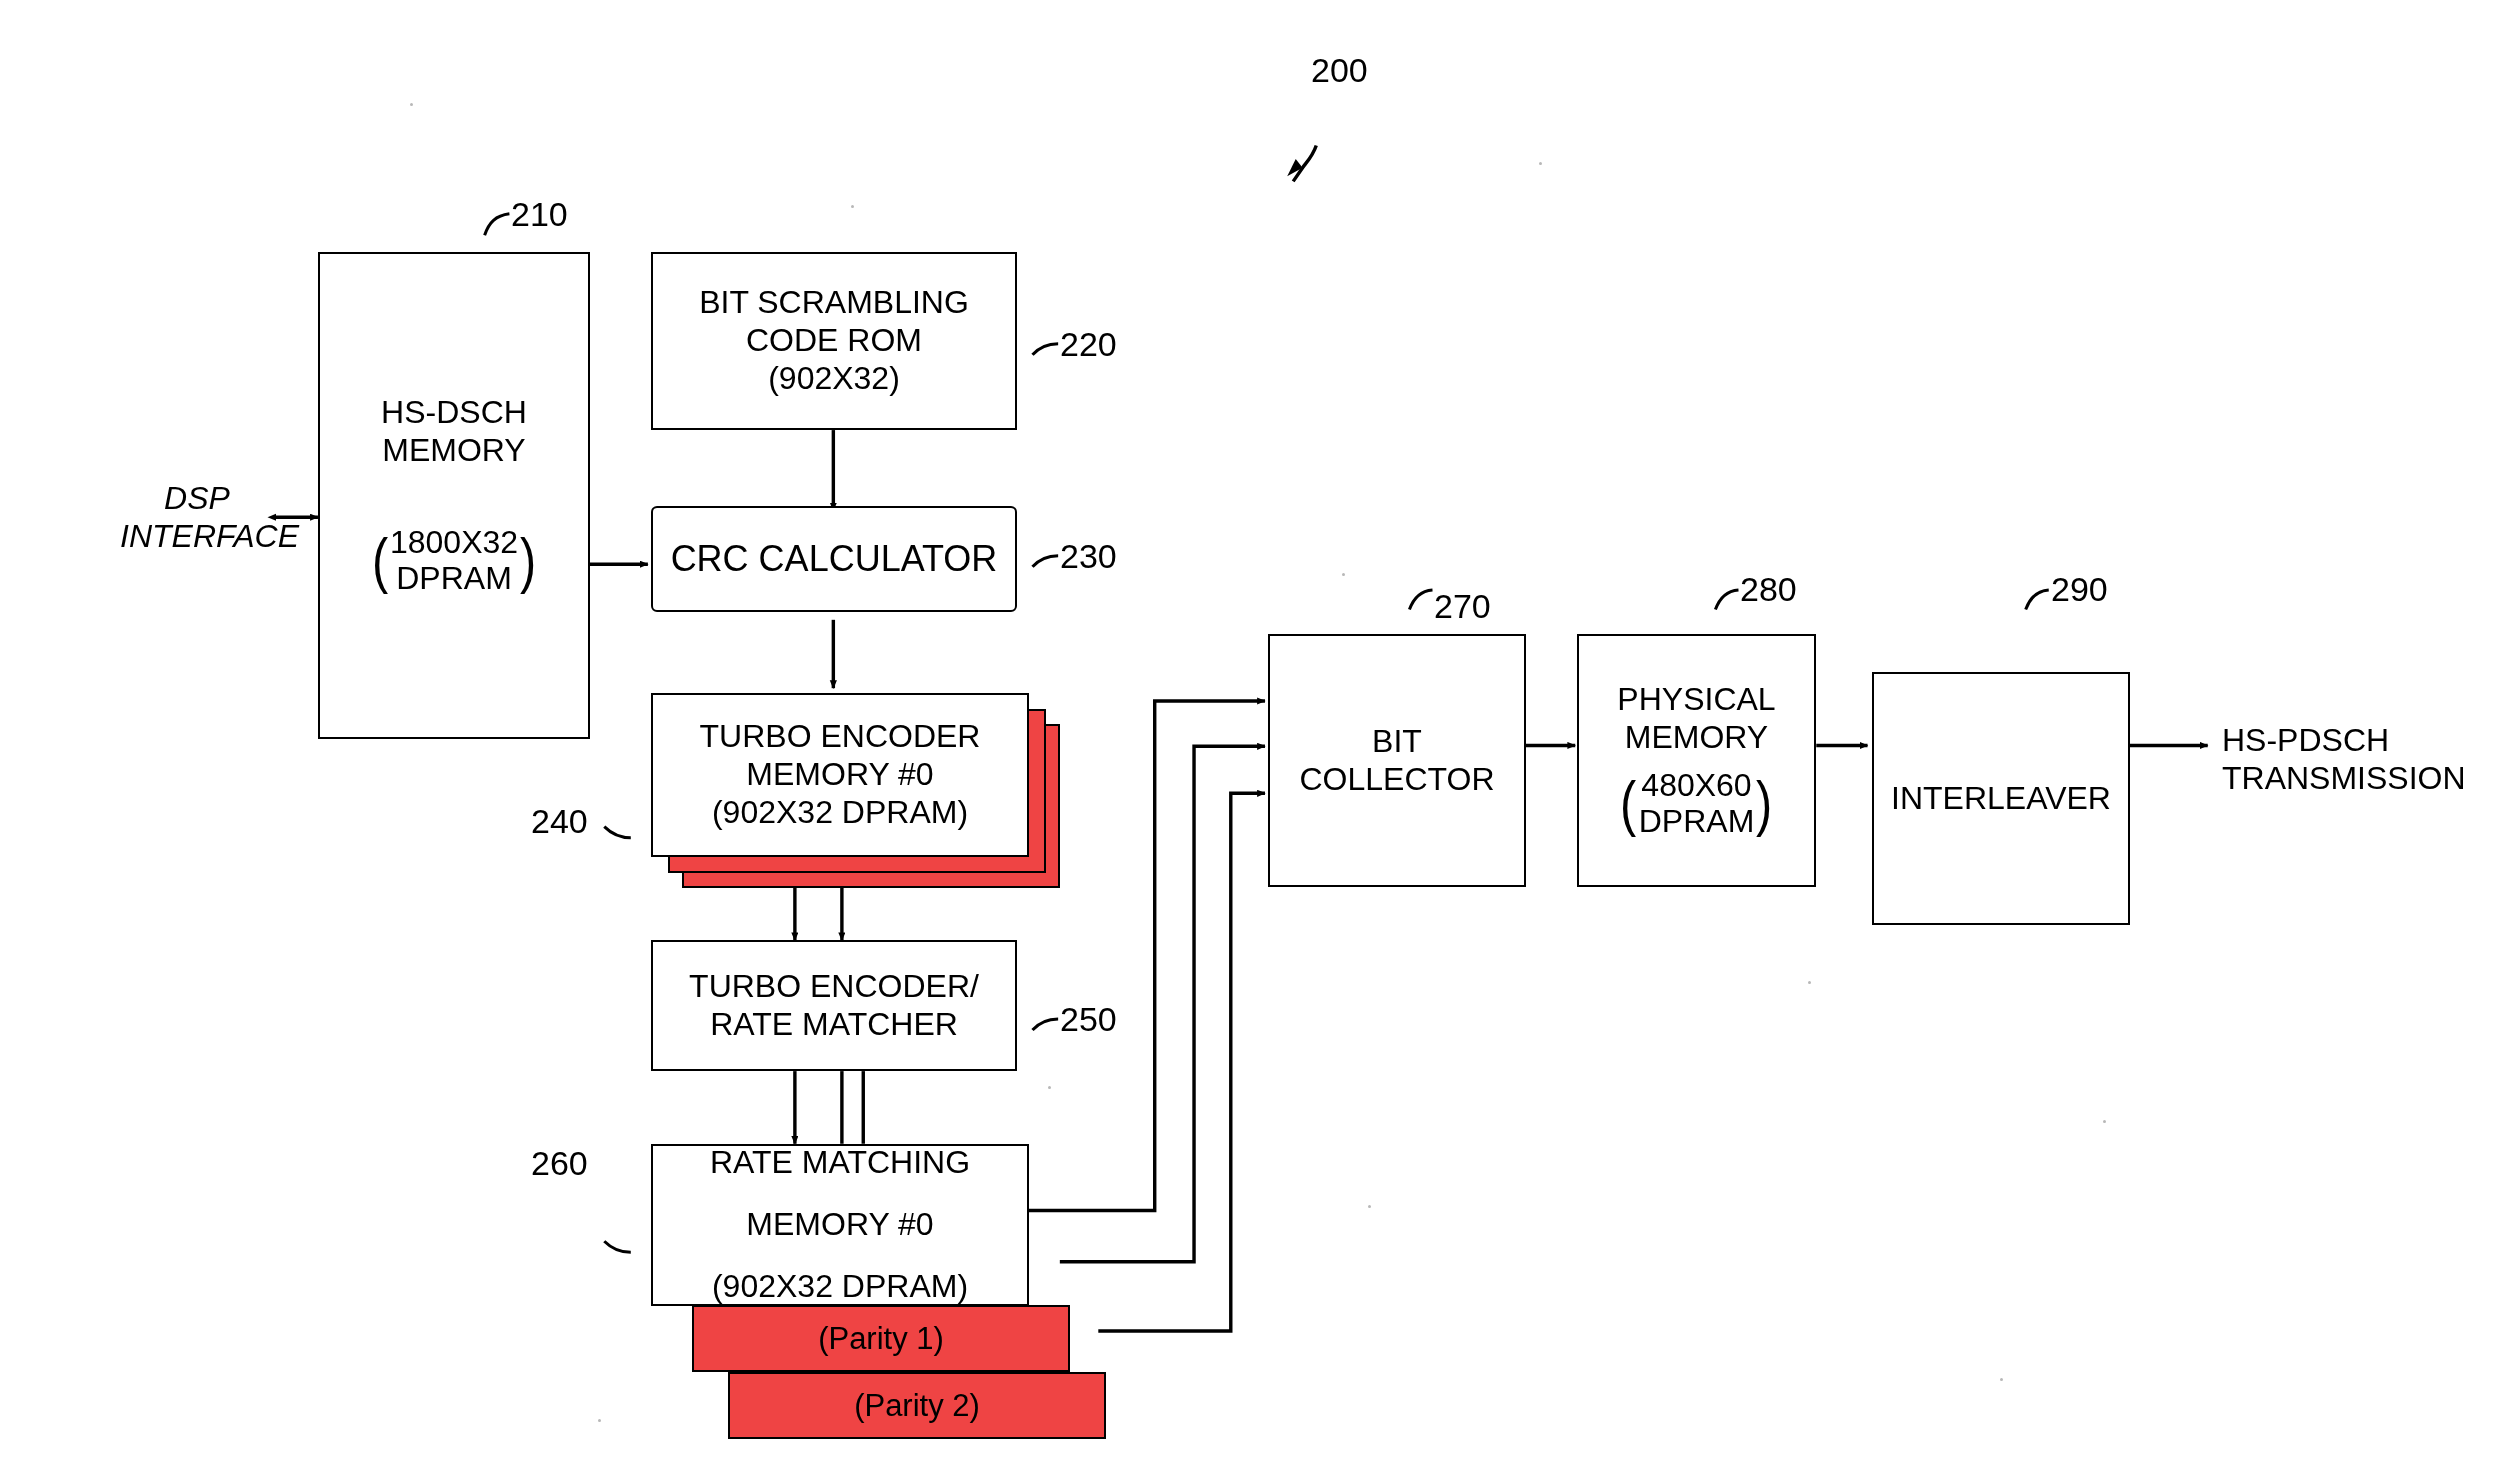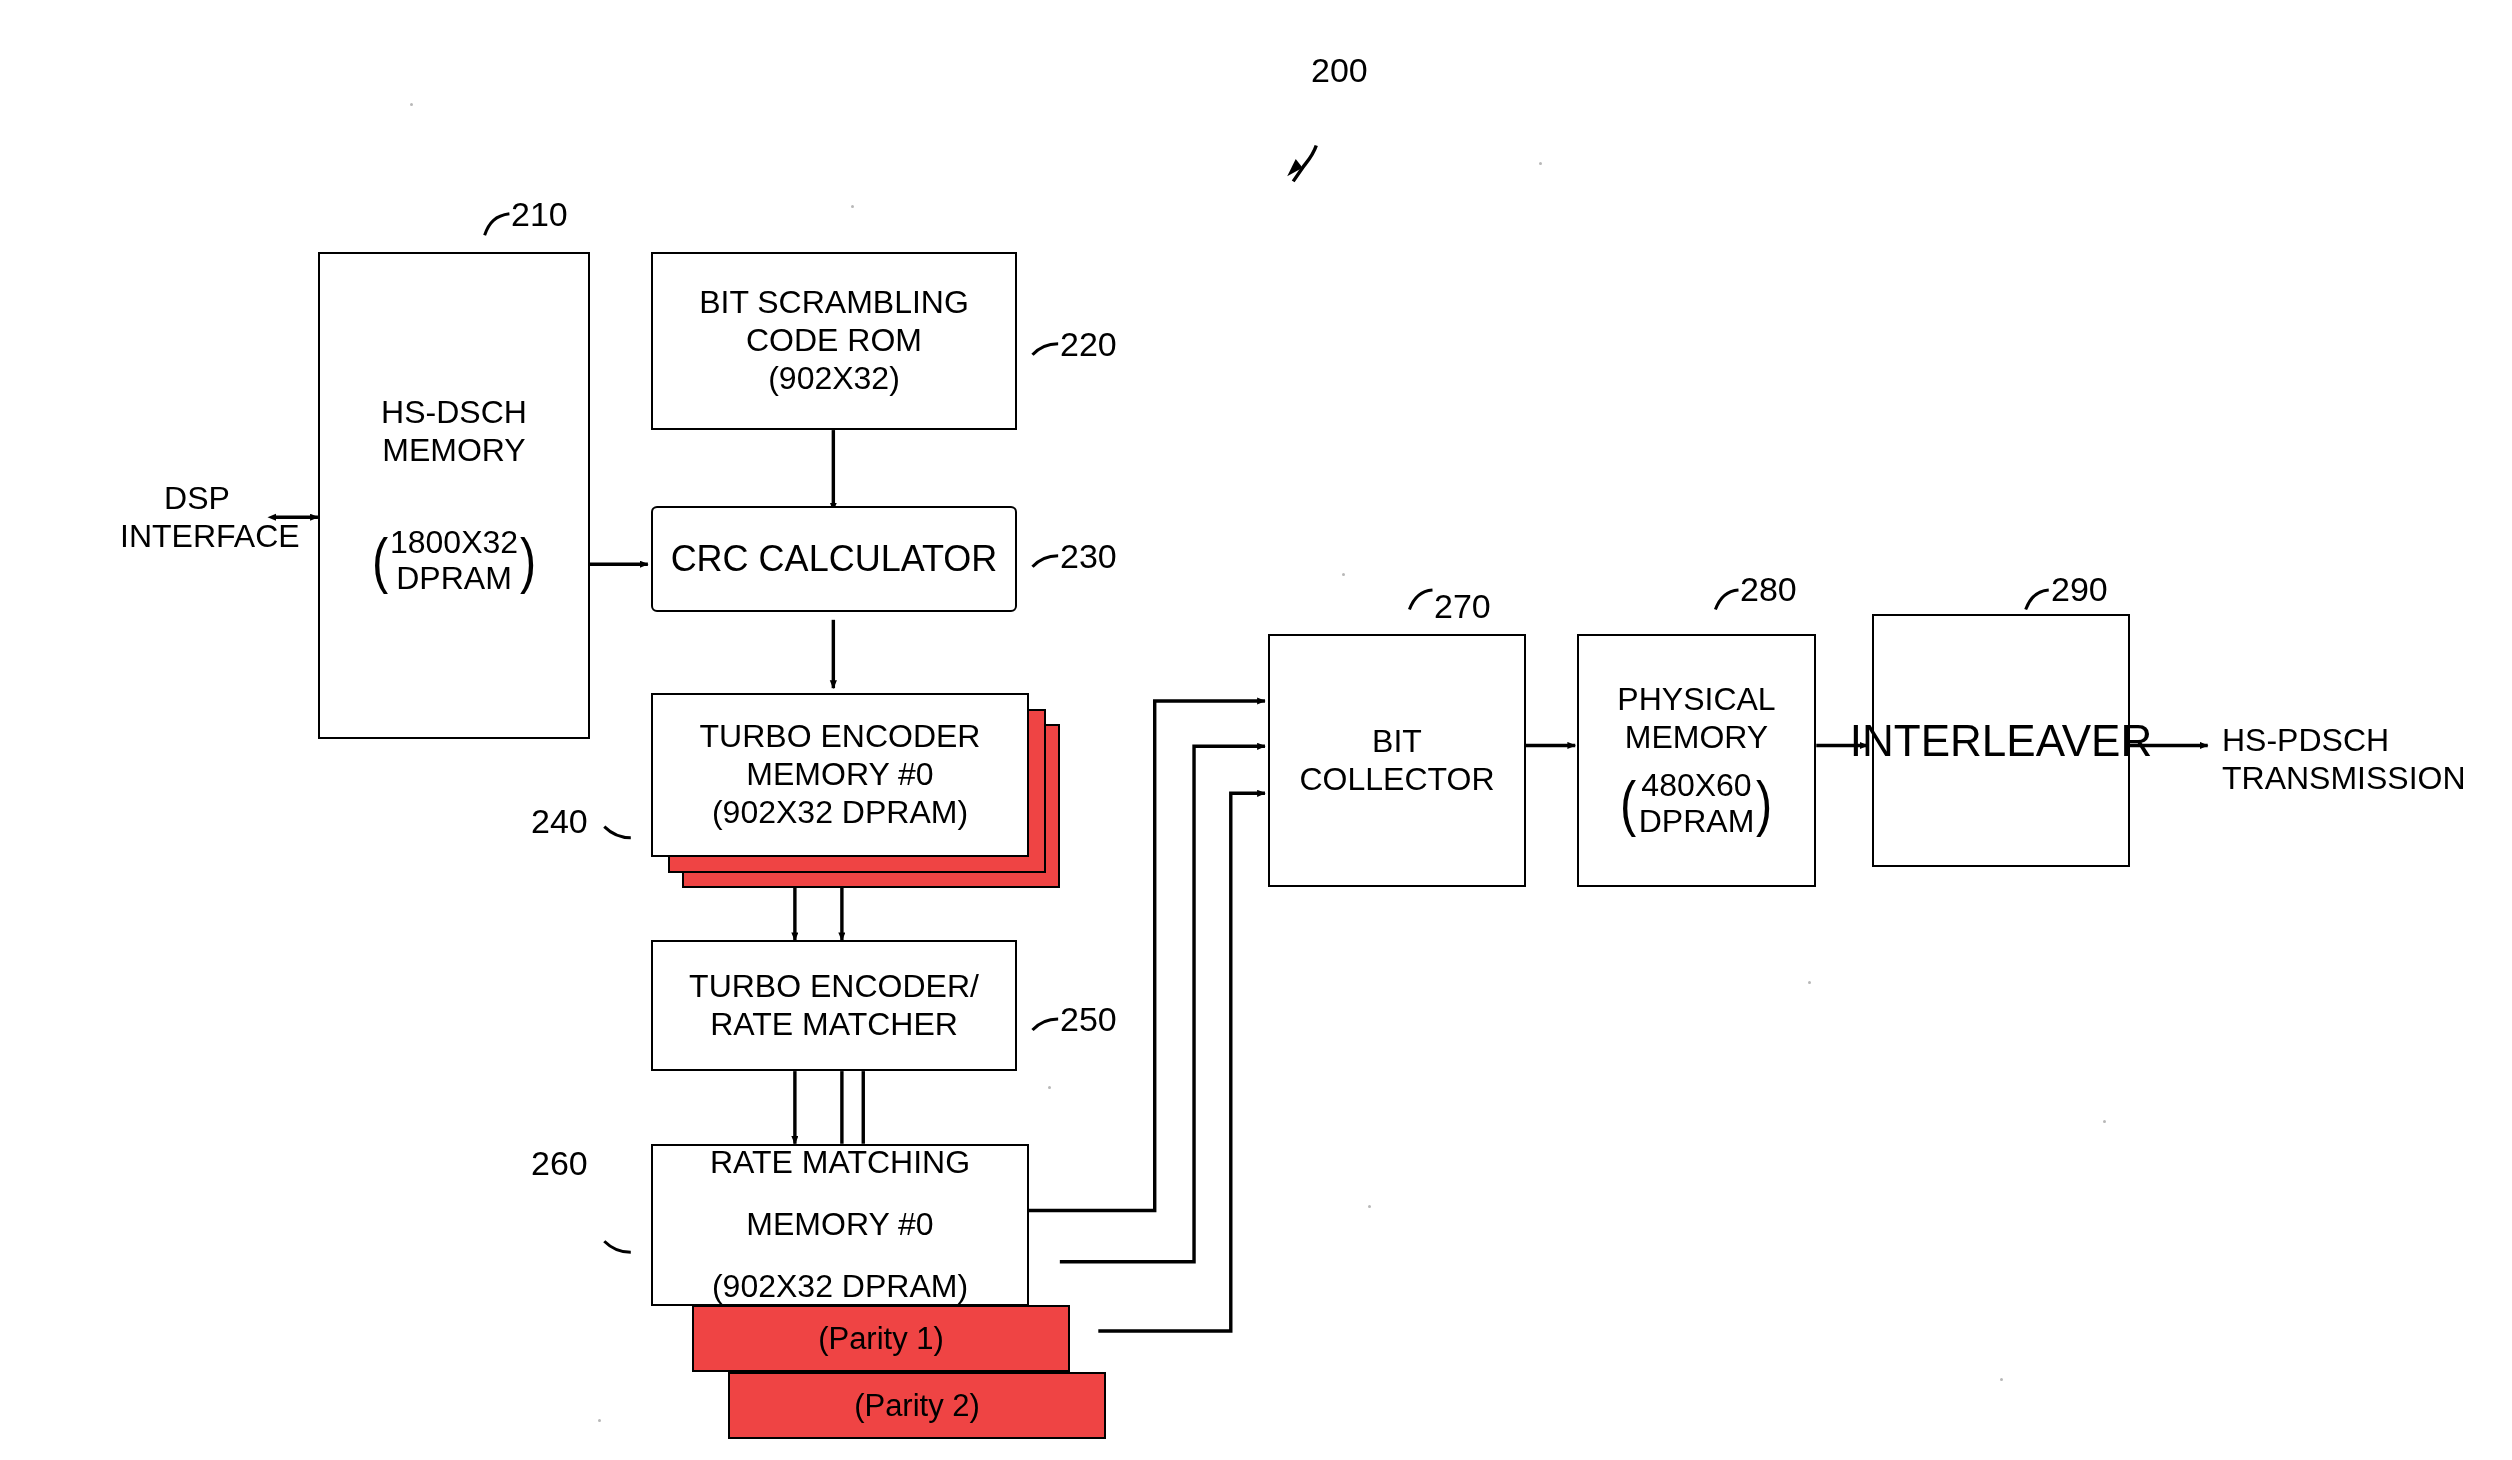--- a/index.html
+++ b/index.html
@@ -159,21 +159,21 @@
   <div class="ref" style="left:511px;top:195px;font-size:34px;">210</div>
   <div class="ref" style="left:1060px;top:325px;font-size:34px;">220</div>
   <div class="ref" style="left:1060px;top:537px;font-size:34px;">230</div>
   <div class="ref" style="left:531px;top:802px;font-size:34px;">240</div>
   <div class="ref" style="left:1060px;top:1000px;font-size:34px;">250</div>
   <div class="ref" style="left:531px;top:1144px;font-size:34px;">260</div>
   <div class="ref" style="left:1434px;top:587px;font-size:34px;">270</div>
   <div class="ref" style="left:1740px;top:570px;font-size:34px;">280</div>
   <div class="ref" style="left:2051px;top:570px;font-size:34px;">290</div>
 
-  <div class="lbl" style="left:120px;top:480px;width:154px;font-size:32px;">
+  <div class="lbl" style="left:120px;top:480px;width:154px;font-size:32px;font-style:italic;">
     <div>DSP</div>
     <div>INTERFACE</div>
   </div>
 
   <div class="lbl" style="left:2222px;top:722px;width:274px;font-size:32px;text-align:left;">
     <div>HS-PDSCH</div>
     <div>TRANSMISSION</div>
   </div>
 
   <div class="box" style="left:318px;top:252px;width:272px;height:487px;font-size:32px;">
@@ -235,18 +235,18 @@
     <div class="paren-wrap" style="margin-top:12px;">
       <span class="paren">(</span>
       <span style="display:inline-block;line-height:1.12;">
         <span style="display:block;">480X60</span>
         <span style="display:block;">DPRAM</span>
       </span>
       <span class="paren">)</span>
     </div>
   </div>
 
-  <div class="box shadowbox" style="left:1872px;top:614px;width:258px;height:253px;font-size:44px;">
+  <div class="box shadowbox" style="left:1872px;top:672px;width:258px;height:253px;font-size:32px;">
     <div>INTERLEAVER</div>
   </div>
 
 </div>
 
 
 </body></html>

